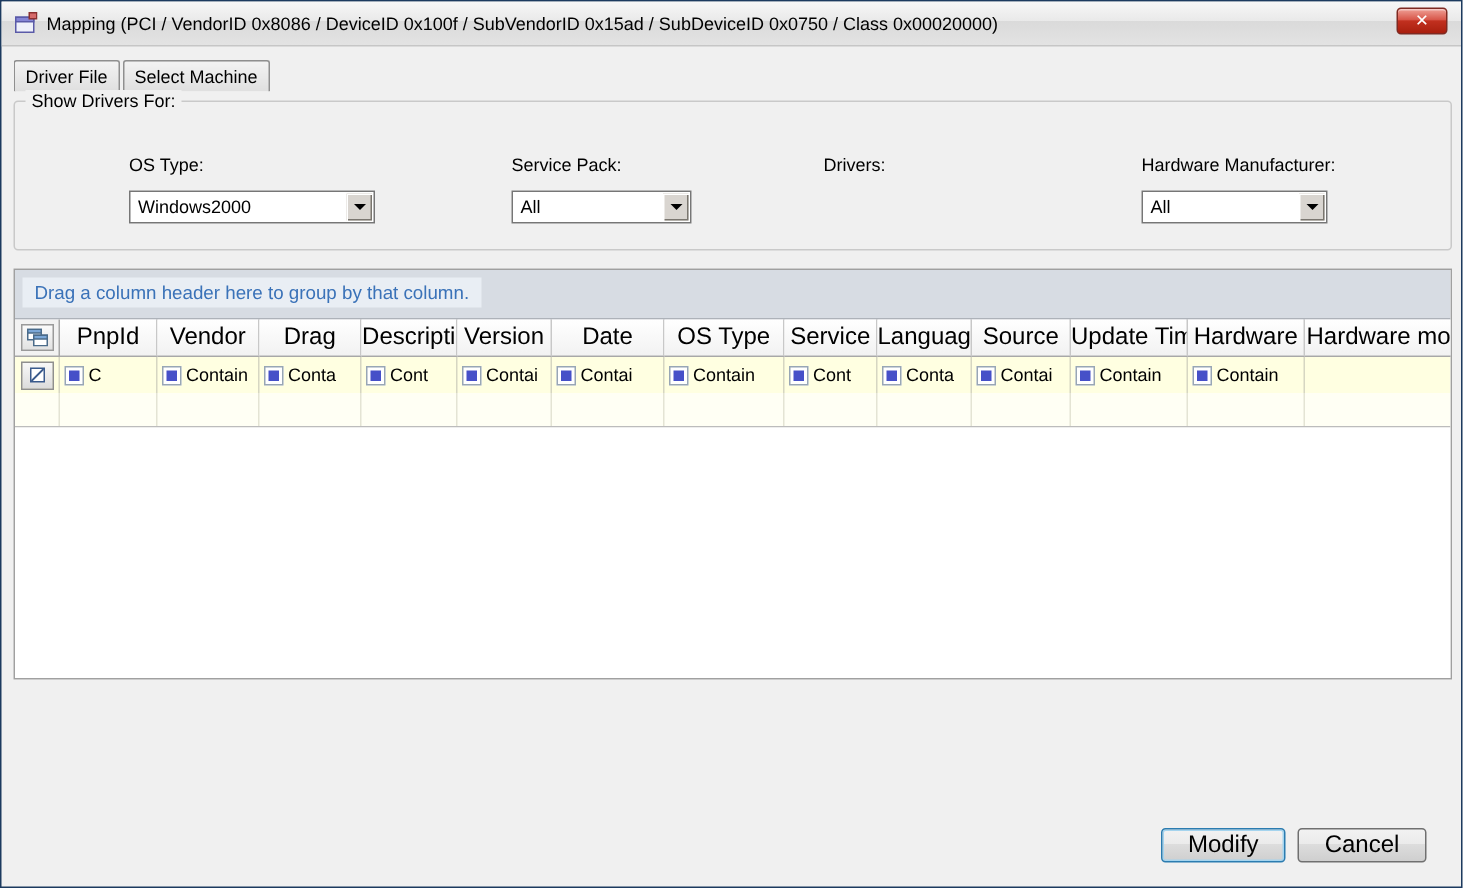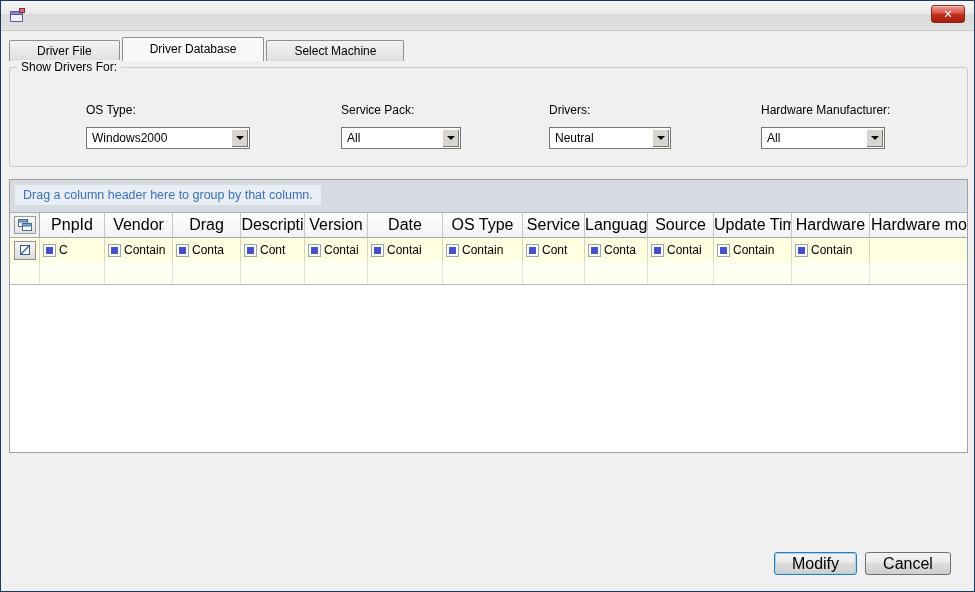--- a/index.html
+++ b/index.html
@@ -14,21 +14,21 @@
   .app-icon { position:absolute; left:8px; top:7px; width:16px; height:16px; }
   .title-text { position:absolute; left:30px; top:8px; font-size:12px; color:#000; white-space:nowrap; }
   .close-btn { position:absolute; right:9px; top:4px; width:34px; height:18px;
                border:1px solid #7e2a22; border-radius:3px; color:#fff; cursor:default;
                background:linear-gradient(180deg,#efa096 0%,#d8574a 44%,#c1301f 50%,#a91f0e 100%);
                box-shadow:inset 0 1px 0 rgba(255,255,255,.45); }
   .close-btn::before { content:"✕"; display:block; text-align:center; font-size:11px; line-height:16px; }
 
   
   .tabstrip { position:absolute; left:8px; top:36px; height:24px; display:flex; align-items:flex-end; }
-  .tab { height:21px; line-height:21px; padding:0 27px; font-size:12px; color:#000;
+  .tab { height:21px; line-height:21px; padding:0 7px; font-size:12px; color:#000;
          background:linear-gradient(#f3f3f3,#dfdfdf); border:1px solid #8f8f8f; border-bottom:none;
          border-radius:2px 2px 0 0; margin-right:2px; }
   .tab.active { height:24px; line-height:23px; background:#f8f8f8; z-index:2;
                 box-shadow:inset 0 2px 0 #fdfdfd; }
 
   
   .groupbox { position:absolute; left:8px; top:66px; width:959px; height:100px;
               border:1px solid #c9c9c9; border-radius:3px; }
   .groupbox-label { position:absolute; left:7px; top:-8px; background:#f0f0f0; padding:0 4px; font-size:12px; }
   .field-label { position:absolute; font-size:12px; color:#000; white-space:nowrap; }
@@ -88,28 +88,28 @@
 <body>
 
 <div class="window">
 
   <div class="titlebar">
     <svg class="app-icon" viewBox="0 0 16 16">
       <rect x="1.5" y="3.5" width="12" height="10" fill="#eef0fa" stroke="#5a5aa8"></rect>
       <rect x="1.5" y="3.5" width="12" height="3" fill="#8585d6" stroke="#5a5aa8"></rect>
       <rect x="10.5" y="0.5" width="5" height="4" fill="#d66a6a" stroke="#8a3030"></rect>
     </svg>
+    <span class="title-text">Mapping (PCI / VendorID 0x8086 / DeviceID 0x100f / SubVendorID 0x15ad / SubDeviceID 0x0750 / Class 0x00020000)</span>
     <div class="close-btn">
       <span></span>
     </div>
   </div>
 
   <div class="tabstrip">
     <div class="tab">Driver File</div>
-    <div class="tab active">Driver Database</div>
     <div class="tab">Select Machine</div>
   </div>
 
   <div class="groupbox">
     <span class="groupbox-label">Show Drivers For:</span>
 
     <span class="field-label" style="left:76px; top:35px;">OS Type:</span>
     <div class="combo" style="left:76px; top:59px; width:164px;">
       <span class="combo-text">Windows2000</span>
       <div class="combo-btn">
@@ -119,26 +119,20 @@
 
     <span class="field-label" style="left:331px; top:35px;">Service Pack:</span>
     <div class="combo" style="left:331px; top:59px; width:120px;">
       <span class="combo-text">All</span>
       <div class="combo-btn">
         <span class="combo-arrow"></span>
       </div>
     </div>
 
     <span class="field-label" style="left:539px; top:35px;">Drivers:</span>
-    <div class="combo" style="left:539px; top:59px; width:122px;">
-      <span class="combo-text">Neutral</span>
-      <div class="combo-btn">
-        <span class="combo-arrow"></span>
-      </div>
-    </div>
 
     <span class="field-label" style="left:751px; top:35px;">Hardware Manufacturer:</span>
     <div class="combo" style="left:751px; top:59px; width:124px;">
       <span class="combo-text">All</span>
       <div class="combo-btn">
         <span class="combo-arrow"></span>
       </div>
     </div>
   </div>
 

